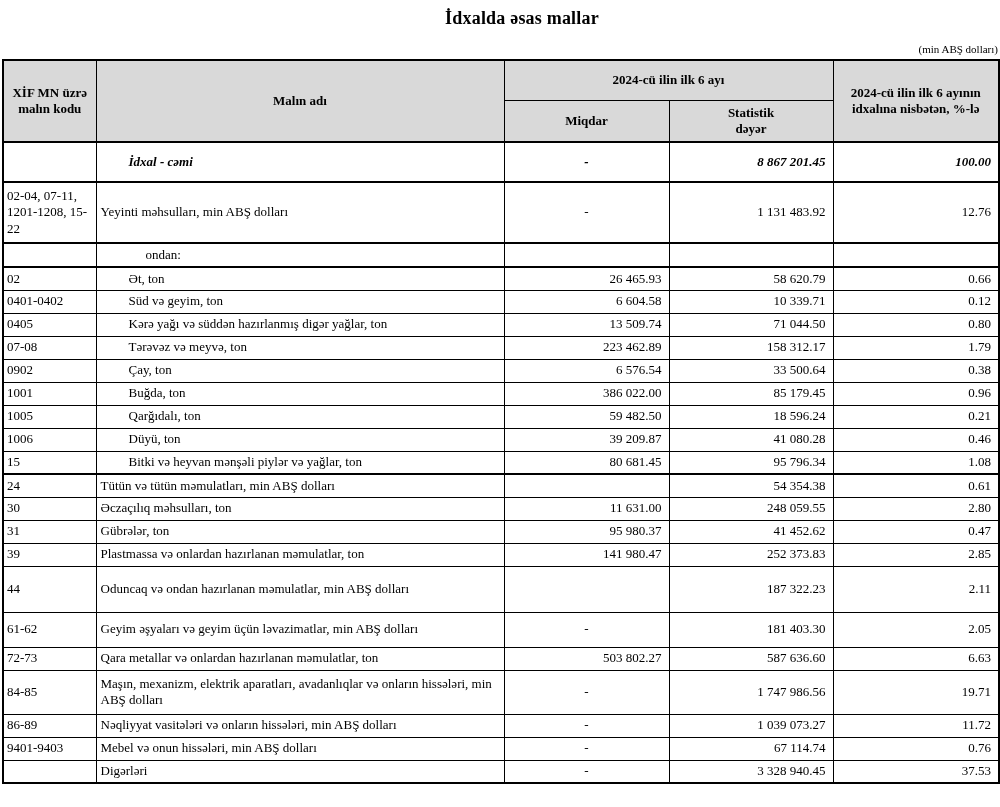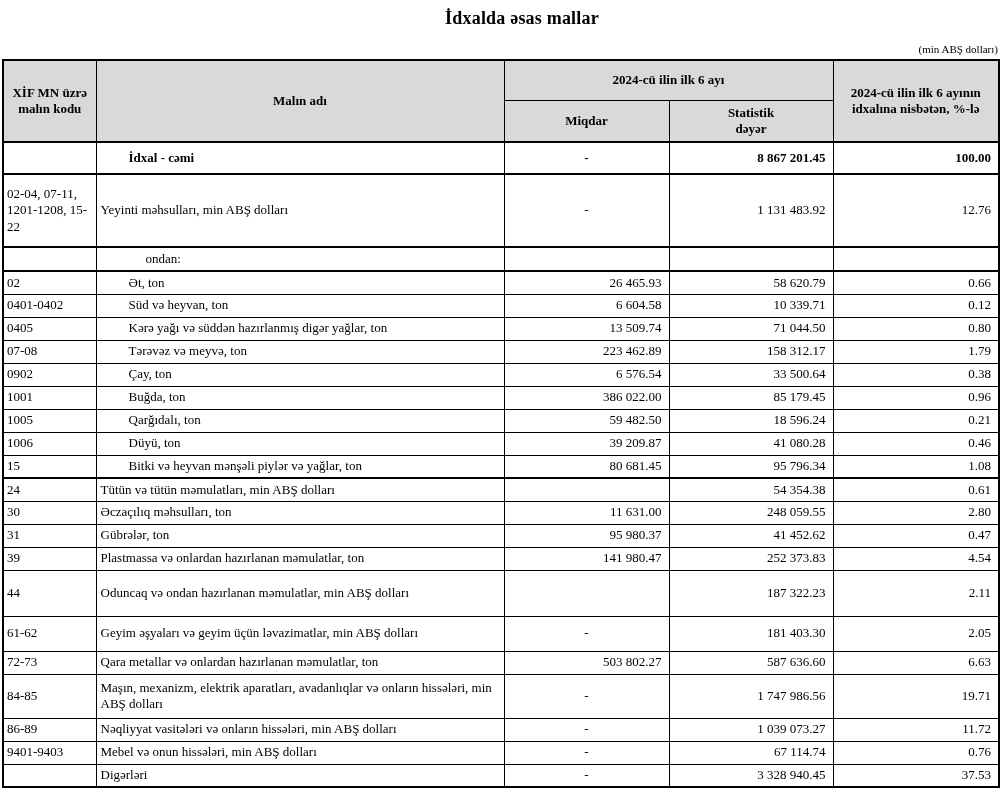--- a/index.html
+++ b/index.html
@@ -37,22 +37,22 @@
   thead th{
     background:#d9d9d9;
     font-weight:bold;text-align:center;
     padding:2px 6px;
   }
   thead tr.h-top{height:40px;}
   thead tr.h-sub{height:42px;}
   thead th.h-bottom{border-bottom:2px solid #000;}
   .prewrap{white-space:pre-line;margin-top:25px;}
   tbody tr{height:23px;}
-  tbody tr:nth-child(1){height:32px;}
-  tbody tr:nth-child(2){height:73px;}
+  tbody tr:nth-child(1){height:40px;font-style:italic;}
+  tbody tr:nth-child(2){height:61px;}
   tbody tr:nth-child(3){height:24px;}
   tbody tr:nth-child(17){height:46px;}
   tbody tr:nth-child(18){height:35px;}
   tbody tr:nth-child(20){height:44px;}
   tbody tr.total td{font-weight:bold;}
   tbody tr.section-end td{border-bottom:2px solid #000;}
   td.code{text-align:left;padding-left:3px;vertical-align:middle;}
   td.name{text-align:left;}
   td.name.indent{padding-left:32px;}
   td.name.deep{padding-left:49px;}
@@ -110,21 +110,21 @@
       </tr>
       <tr>
         <td class="code">02</td>
         <td class="name indent">Ət, ton</td>
         <td class="num">26 465.93</td>
         <td class="num">58 620.79</td>
         <td class="num">0.66</td>
       </tr>
       <tr>
         <td class="code">0401-0402</td>
-        <td class="name indent">Süd və heyvan, ton</td>
+        <td class="name indent">Süd və geyim, ton</td>
         <td class="num">6 604.58</td>
         <td class="num">10 339.71</td>
         <td class="num">0.12</td>
       </tr>
       <tr>
         <td class="code">0405</td>
         <td class="name indent">Kərə yağı və süddən hazırlanmış digər yağlar, ton</td>
         <td class="num">13 509.74</td>
         <td class="num">71 044.50</td>
         <td class="num">0.80</td>
@@ -190,21 +190,21 @@
         <td class="name">Gübrələr, ton</td>
         <td class="num">95 980.37</td>
         <td class="num">41 452.62</td>
         <td class="num">0.47</td>
       </tr>
       <tr>
         <td class="code">39</td>
         <td class="name">Plastmassa və onlardan hazırlanan məmulatlar, ton</td>
         <td class="num">141 980.47</td>
         <td class="num">252 373.83</td>
-        <td class="num">4.54</td>
+        <td class="num">2.85</td>
       </tr>
       <tr>
         <td class="code">44</td>
         <td class="name">Oduncaq və ondan hazırlanan məmulatlar, min ABŞ dolları</td>
         <td class="num"></td>
         <td class="num">187 322.23</td>
         <td class="num">2.11</td>
       </tr>
       <tr>
         <td class="code">61-62</td>

